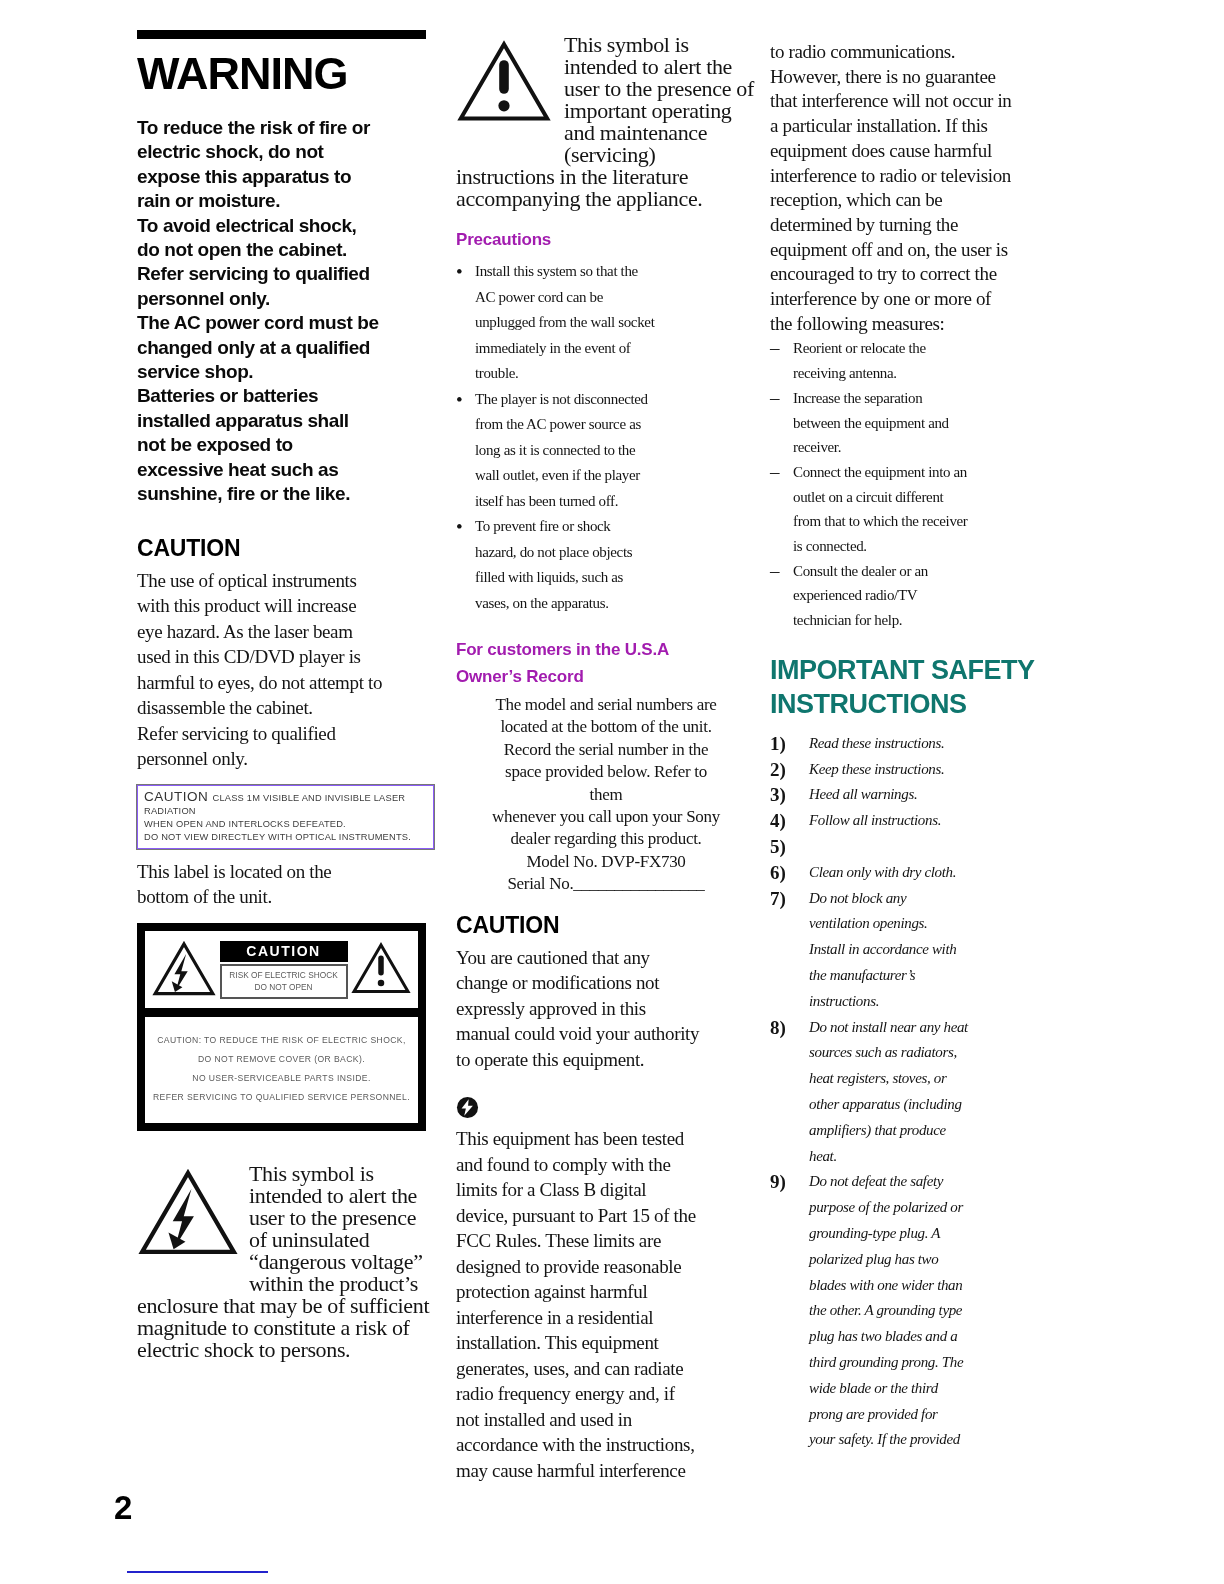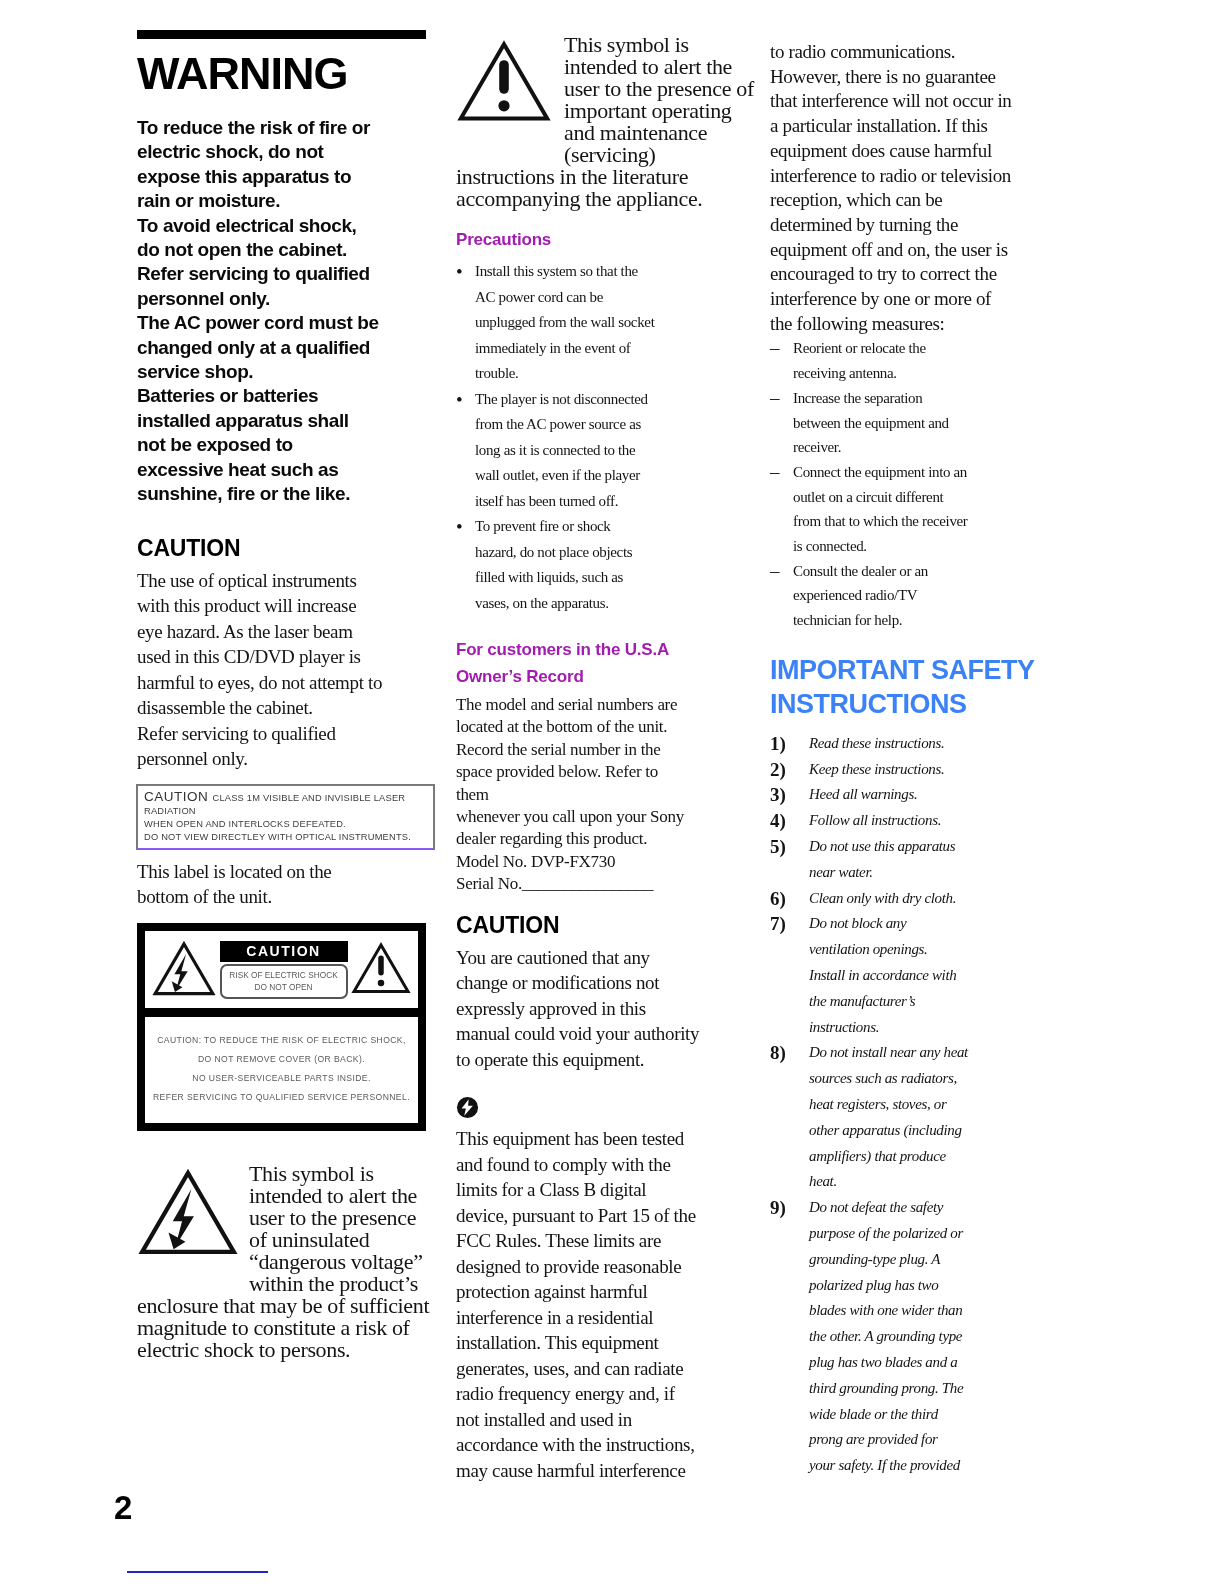--- a/index.html
+++ b/index.html
@@ -21,21 +21,21 @@
   .h-caution{
     font-family:"Liberation Sans",sans-serif;font-weight:700;font-size:23px;
     color:#000;letter-spacing:-0.2px;
   }
   .h-sub{
     font-family:"Liberation Sans",sans-serif;font-weight:700;font-size:17px;
     color:#a21caf;letter-spacing:-0.2px;line-height:27px;
   }
   .safety-title{
     font-family:"Liberation Sans",sans-serif;font-weight:700;font-size:27px;
-    line-height:34px;letter-spacing:-0.5px;color:#3b82f6;white-space:pre-line;
+    line-height:34px;letter-spacing:-0.5px;color:#0f766e;white-space:pre-line;
   }
   .b-sans{
     font-family:"Liberation Sans",sans-serif;font-weight:700;font-size:19px;
     line-height:24.4px;letter-spacing:-0.4px;color:#0a0a0a;white-space:pre-line;
   }
   .serif{font-size:19px;line-height:25.5px;letter-spacing:-0.35px;white-space:pre-line;}
   .serif-flow{font-size:22px;line-height:22px;letter-spacing:-0.35px;}
   .serif-sm{font-size:17px;line-height:22.4px;letter-spacing:-0.3px;white-space:pre-line;}
 
   .lrow{display:flex;align-items:flex-start;}
@@ -135,21 +135,21 @@
     <div class="cbox-top">
       <span>
         <svg viewBox="0 0 120 106" width="64" height="57">
           <path d="M60 7 L114 100 L6 100 Z" fill="none" stroke="#111" stroke-width="6"></path>
           <polygon points="64,26 42,64 53,64 45,94 67,58 55,58" fill="#111"></polygon>
           <polygon points="43,97 37,77 57,88" fill="#111"></polygon>
         </svg>
       </span>
       <span class="plaque">
         <span class="plaque-bar" style="display:block;">CAUTION</span>
-        <span class="plaque-box" style="display:block;border-radius:7px;">
+        <span class="plaque-box" style="display:block;">
           <span style="display:block;">RISK OF ELECTRIC SHOCK</span>
           <span style="display:block;">DO NOT OPEN</span>
         </span>
       </span>
       <span>
         <svg viewBox="0 0 120 106" width="60" height="54">
           <path d="M60 7 L114 100 L6 100 Z" fill="none" stroke="#111" stroke-width="6"></path>
           <rect x="54.5" y="28" width="11" height="40" rx="5.5" fill="#111"></rect>
           <circle cx="60" cy="83" r="6.5" fill="#111"></circle>
         </svg>
@@ -209,21 +209,21 @@
   <div class="lrow">
     <span class="marker">•</span>
     <span class="mtext">To prevent fire or shock
 hazard, do not place objects
 filled with liquids, such as
 vases, on the apparatus.</span>
   </div>
 
   <div class="h-sub mt20" style="white-space:pre-line;">For customers in the U.S.A
 Owner’s Record</div>
-  <div class="serif-sm" style="margin-top:4px;">The model and serial numbers are
+  <div class="serif-sm" style="margin-top:4px;text-align:center;">The model and serial numbers are
 located at the bottom of the unit.
 Record the serial number in the
 space provided below. Refer to
 them
 whenever you call upon your Sony
 dealer regarding this product.
 Model No. DVP-FX730
 Serial No.________________</div>
 
   <div class="h-caution mt16">CAUTION</div>
@@ -309,22 +309,20 @@
     <div class="lrow">
       <span class="num">3)</span>
       <span class="mtext ilist">Heed all warnings.</span>
     </div>
     <div class="lrow">
       <span class="num">4)</span>
       <span class="mtext ilist">Follow all instructions.</span>
     </div>
     <div class="lrow">
       <span class="num">5)</span>
-      <span class="mtext ilist">Do not use this apparatus
-near water.</span>
     </div>
     <div class="lrow">
       <span class="num">6)</span>
       <span class="mtext ilist">Clean only with dry cloth.</span>
     </div>
     <div class="lrow">
       <span class="num">7)</span>
       <span class="mtext ilist">Do not block any
 ventilation openings.
 Install in accordance with

